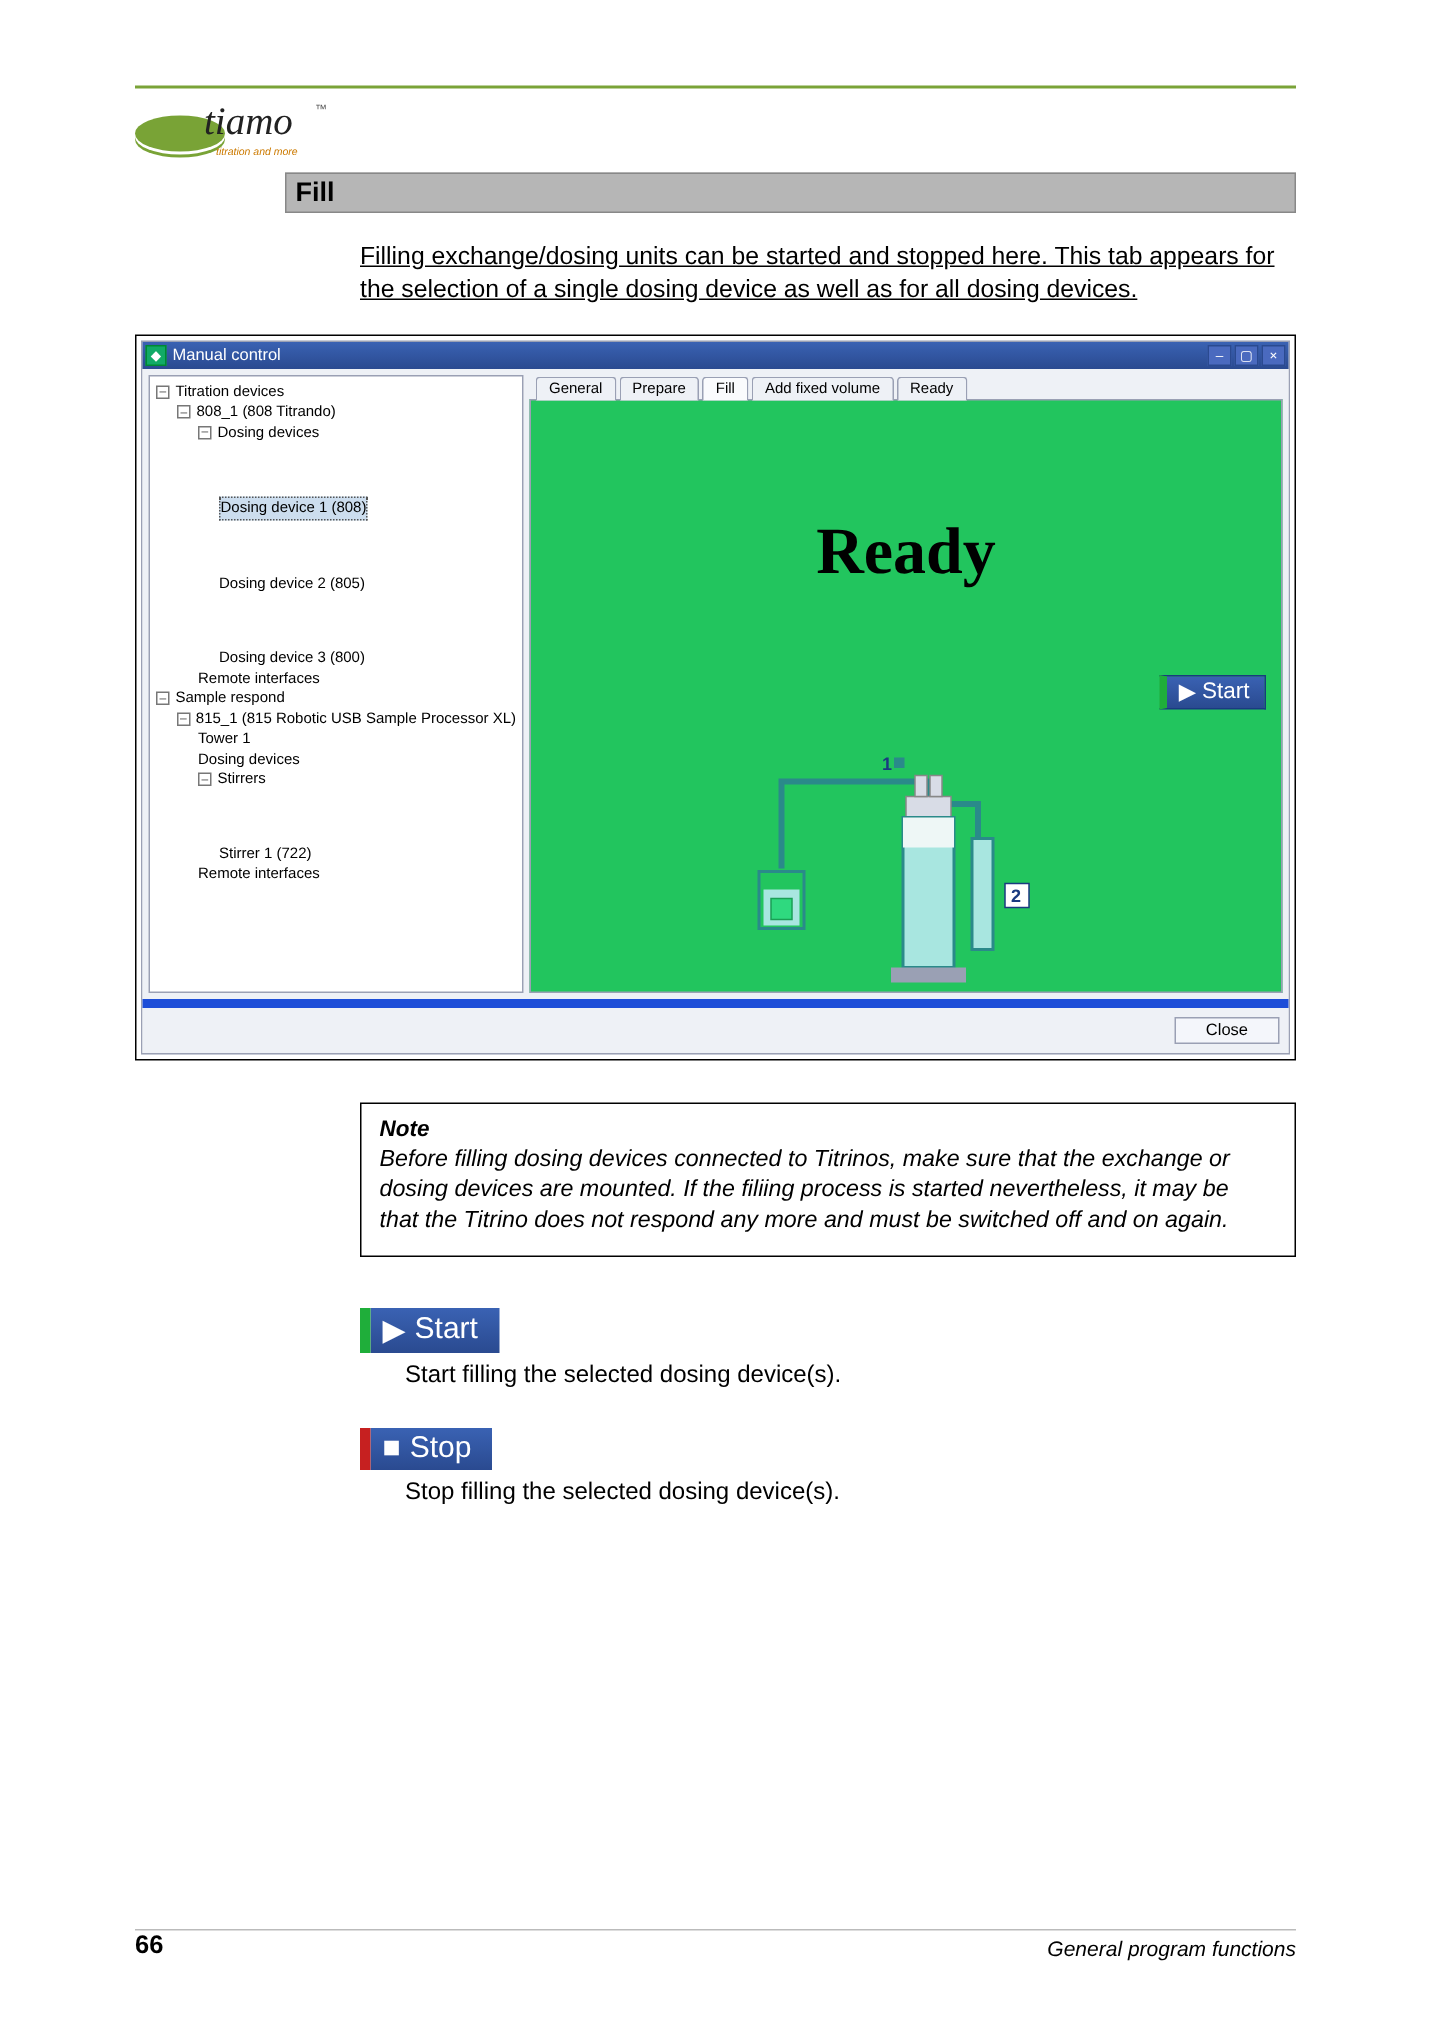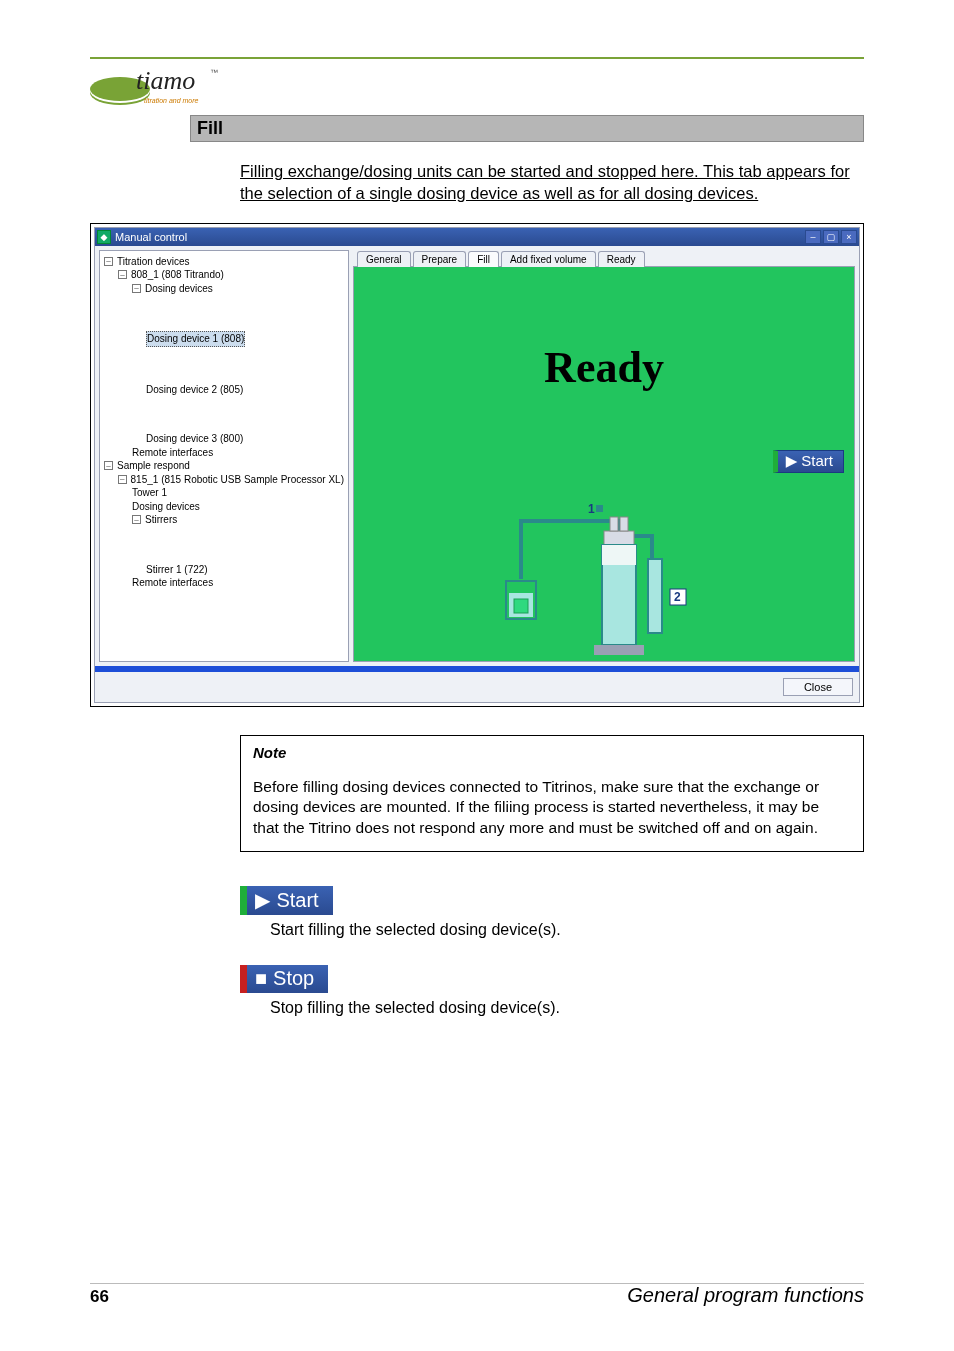--- a/index.html
+++ b/index.html
@@ -193,21 +193,21 @@
   }
   
   .note-box {
     margin-left:150px;
     margin-top:28px;
     border:1px solid #000;
     padding:8px 28px 12px 12px;
     width: calc(100% - 150px);
   }
   .note-title { font-style:italic; font-weight:bold; font-size:15px;}
-  .note-body { font-size:15.5px; line-height:1.35; margin-top:16px;}
+  .note-body { font-style:italic; font-size:15.5px; line-height:1.35; margin-top:2px;}
   
   .action-block {
     margin-left:150px;
     margin-top:34px;
   }
   .action-btn {
     display:inline-flex;
     align-items:center;
     background:linear-gradient(#3a62b3,#2a4a90);
     border-left:7px solid #1fae3a;
@@ -231,21 +231,21 @@
     bottom:44px;
     left:90px;
     right:90px;
     display:flex;
     justify-content:space-between;
     align-items:flex-end;
     border-top:1px solid #bbb;
     padding-top:0;
   }
   .page-num { font-weight:bold; font-size:17px;}
-  .page-section-name { font-style:italic; font-size:20px;}
+  .page-section-name { font-style:italic; font-size:14px;}
 </style>
 </head>
 <body>
 
 <div class="page">
   <div class="rule-top"></div>
   <div class="logo-row">
     <div class="logo">
       <svg viewBox="0 0 130 46">
         <ellipse cx="30" cy="30" rx="30" ry="12" fill="#79a336"></ellipse>

